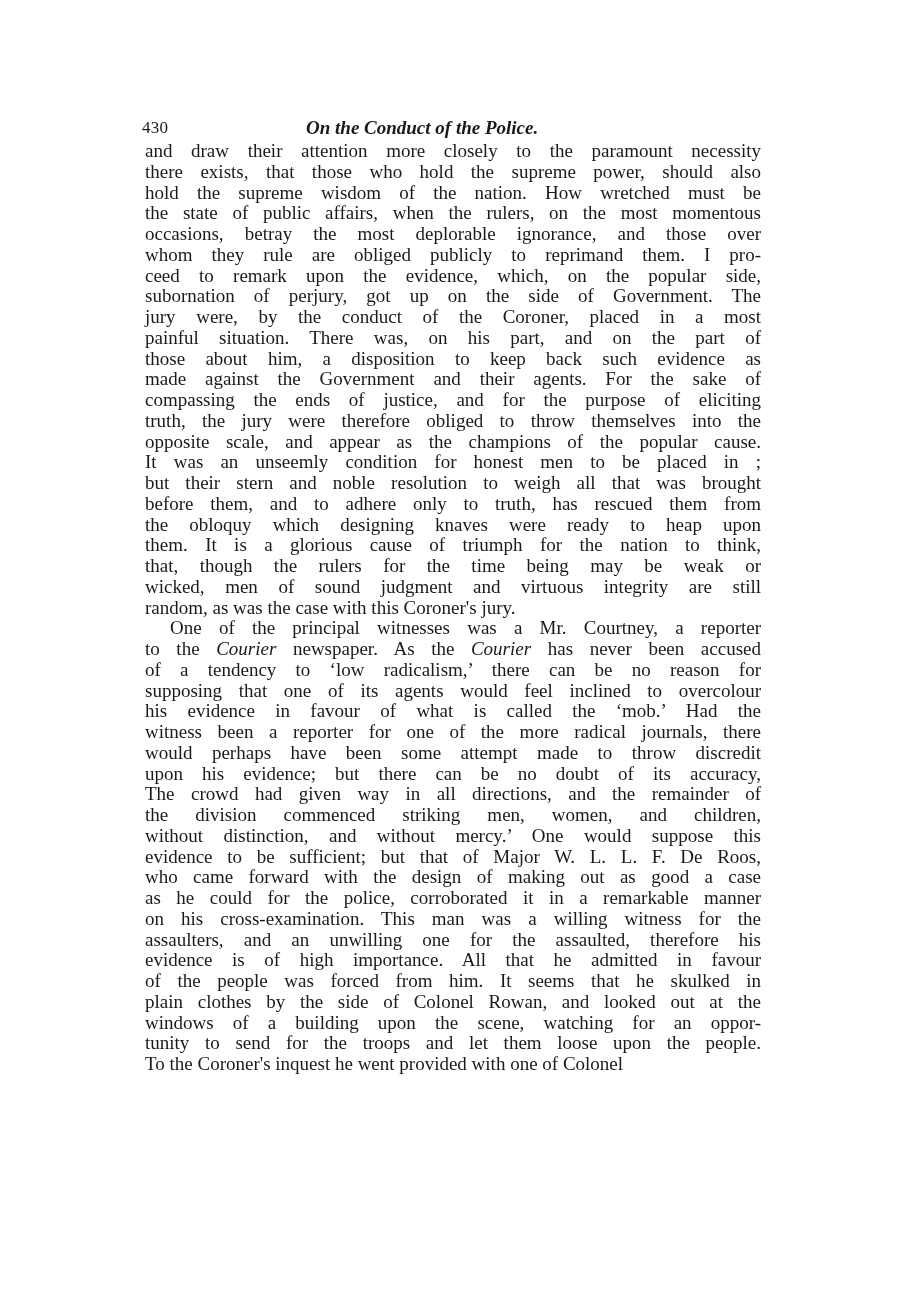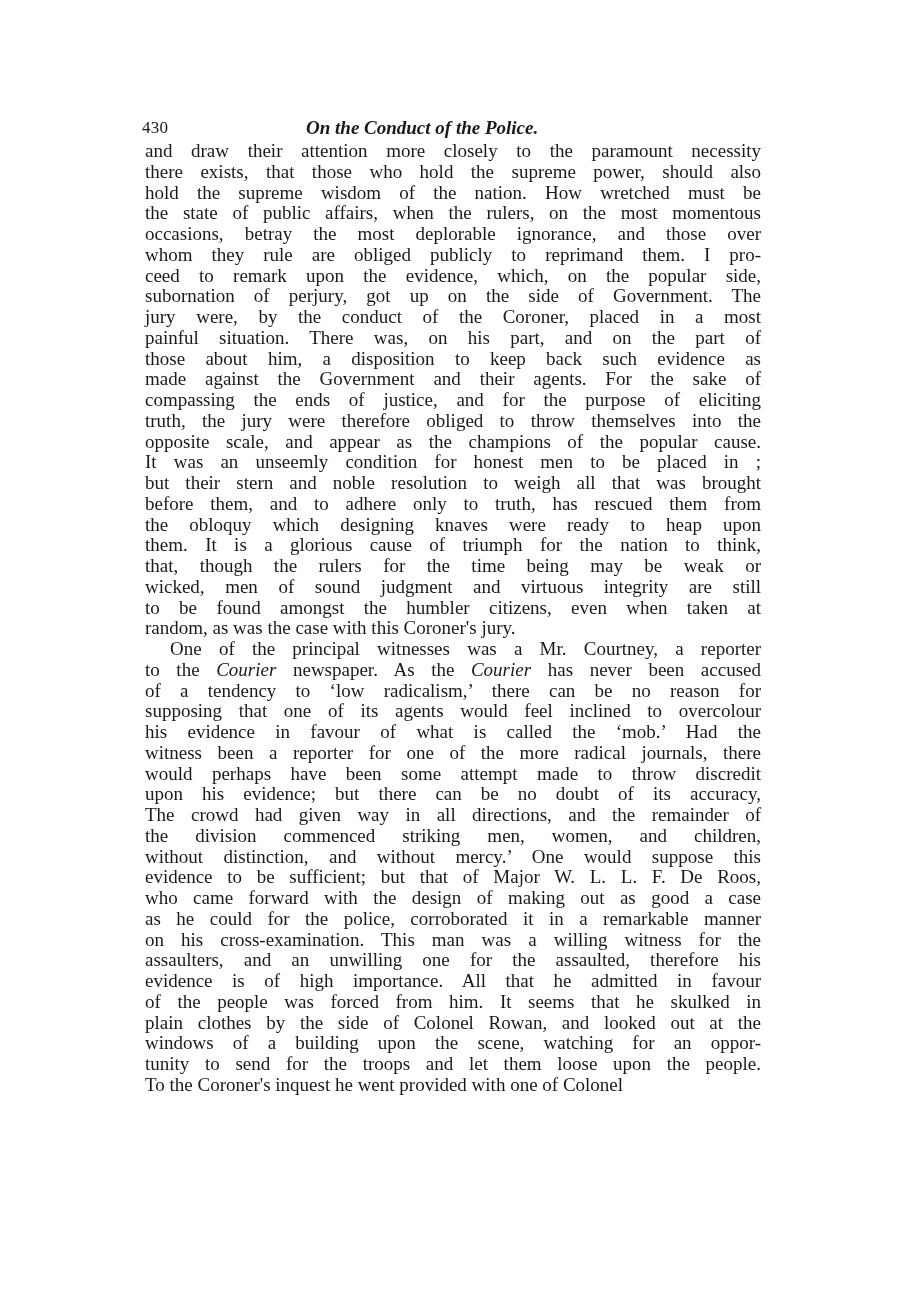--- a/index.html
+++ b/index.html
@@ -37,21 +37,20 @@
         <span class="line">compassing the ends of justice, and for the purpose of eliciting</span>
         <span class="line">truth, the jury were therefore obliged to throw themselves into the</span>
         <span class="line">opposite scale, and appear as the champions of the popular cause.</span>
         <span class="line">It was an unseemly condition for honest men to be placed in ;</span>
         <span class="line">but their stern and noble resolution to weigh all that was brought</span>
         <span class="line">before them, and to adhere only to truth, has rescued them from</span>
         <span class="line">the obloquy which designing knaves were ready to heap upon</span>
         <span class="line">them.  It is a glorious cause of triumph for the nation to think,</span>
         <span class="line">that, though the rulers for the time being may be weak or</span>
         <span class="line">wicked, men of sound judgment and virtuous integrity are still</span>
-        <span class="line">to be found amongst the humbler citizens, even when taken at</span>
         <span class="line last">random, as was the case with this Coroner's jury.</span>
       </div>
       <div>
         <span class="line indent">One of the principal witnesses was a Mr. Courtney, a reporter</span>
         <span class="line">to the <span class="it">Courier</span> newspaper.  As the <span class="it">Courier</span> has never been accused</span>
         <span class="line">of a tendency to ‘low radicalism,’ there can be no reason for</span>
         <span class="line">supposing that one of its agents would feel inclined to overcolour</span>
         <span class="line">his evidence in favour of what is called the ‘mob.’  Had the</span>
         <span class="line">witness been a reporter for one of the more radical journals, there</span>
         <span class="line">would perhaps have been some attempt made to throw discredit</span>

